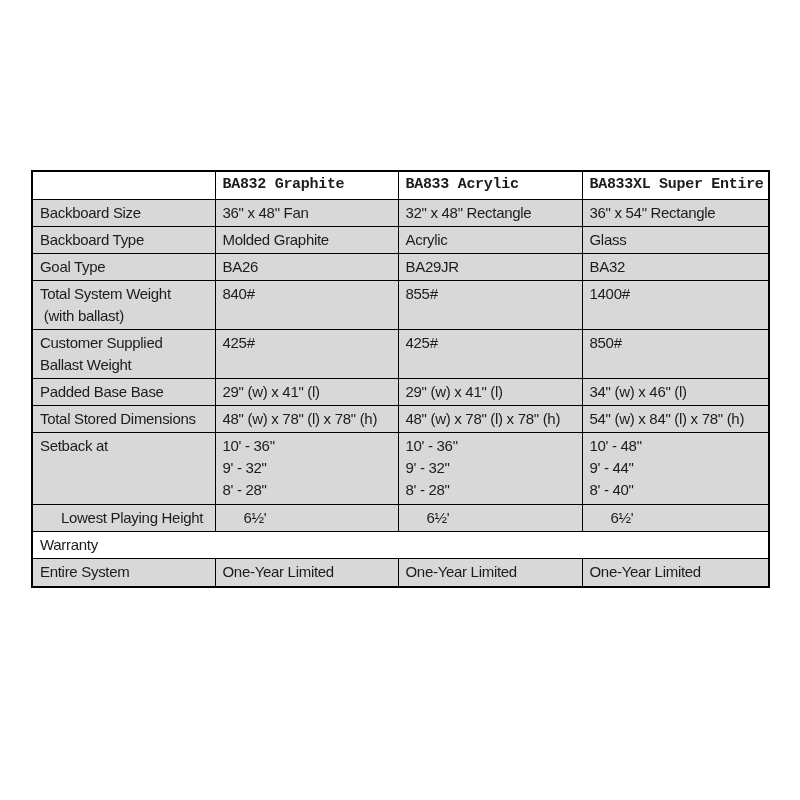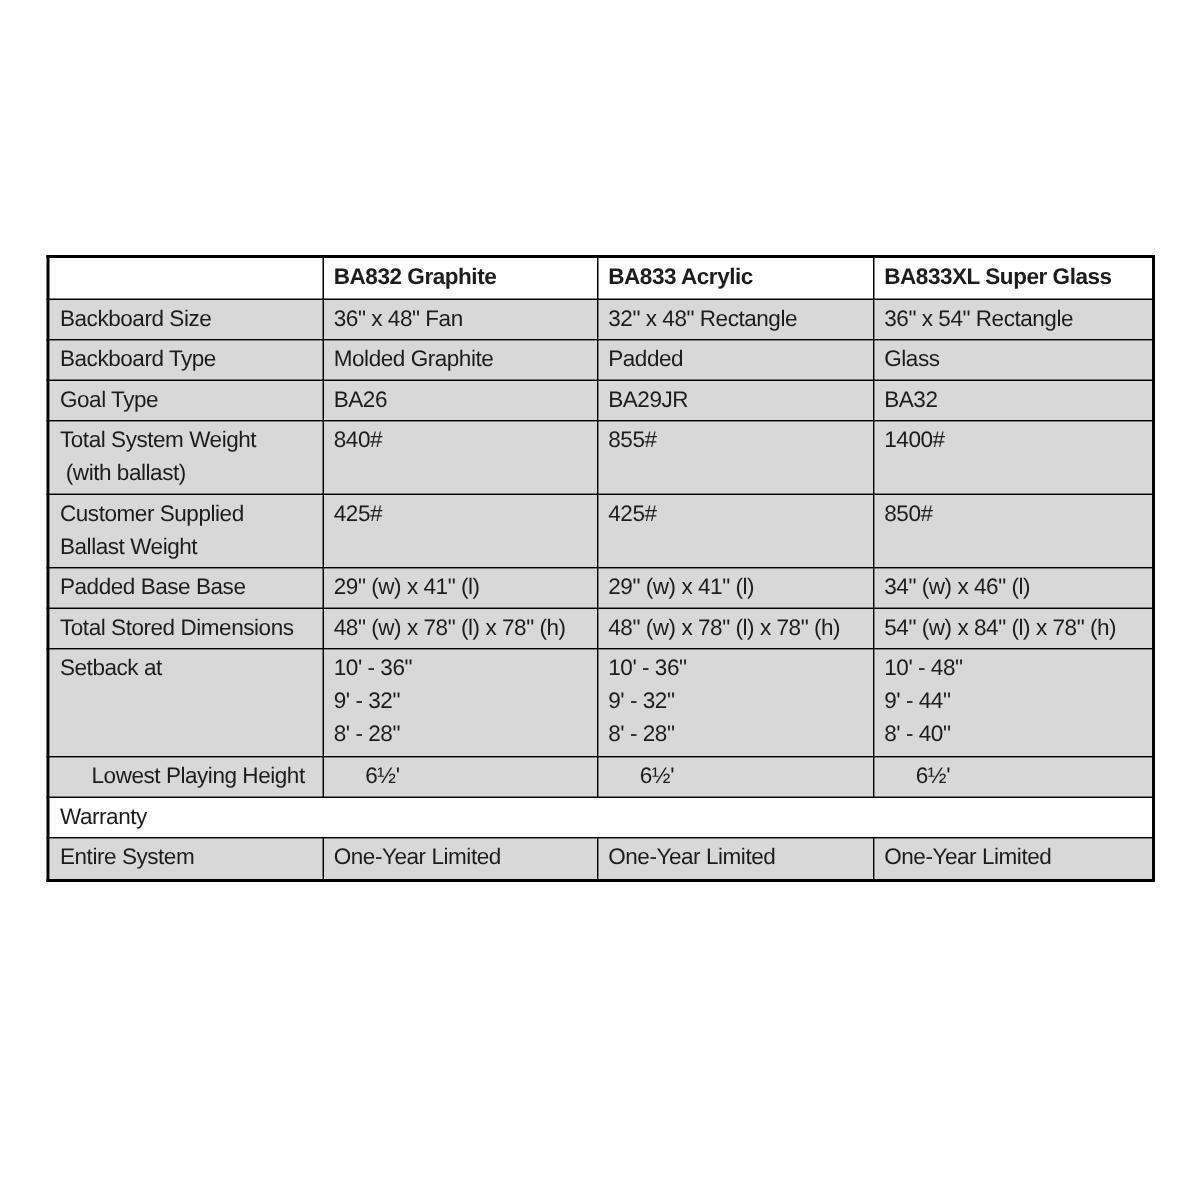--- a/index.html
+++ b/index.html
@@ -44,20 +44,21 @@
     letter-spacing: -0.3px;
     line-height: 22px;
     white-space: pre-line;
     overflow: hidden;
     background: var(--row-bg);
   }
   .spec-table thead th {
     background: var(--page-bg);
     font-weight: bold;
     height: 28px;
+    font-family: Liberation Mono, monospace;
   }
   tr.r-single td { height: 27px; margin-left: 28px; }
   tr.r-double td { height: 49px; margin-left: 20px; }
   tr.r-setback td { height: 72px; }
   tr.r-short td { height: 26px; padding-left: 28px; }
   tr.r-last td { height: 29px; }
   tr.section-row td {
     background: var(--page-bg);
     font-weight: normal;
     height: 25px;
@@ -73,34 +74,34 @@
         <col style="width:183px">
         <col style="width:183px">
         <col style="width:184px">
         <col style="width:187px">
       </colgroup>
       <thead>
         <tr>
           <th></th>
           <th>BA832 Graphite</th>
           <th>BA833 Acrylic</th>
-          <th>BA833XL Super Glass</th>
+          <th>BA833XL Super Entire</th>
         </tr>
       </thead>
       <tbody>
         <tr class="r-single">
           <td>Backboard Size</td>
           <td>36" x 48" Fan</td>
           <td>32" x 48" Rectangle</td>
           <td>36" x 54" Rectangle</td>
         </tr>
         <tr class="r-single">
           <td>Backboard Type</td>
           <td>Molded Graphite</td>
-          <td>Padded</td>
+          <td>Acrylic</td>
           <td>Glass</td>
         </tr>
         <tr class="r-single">
           <td>Goal Type</td>
           <td>BA26</td>
           <td>BA29JR</td>
           <td>BA32</td>
         </tr>
         <tr class="r-double">
           <td>Total System Weight

